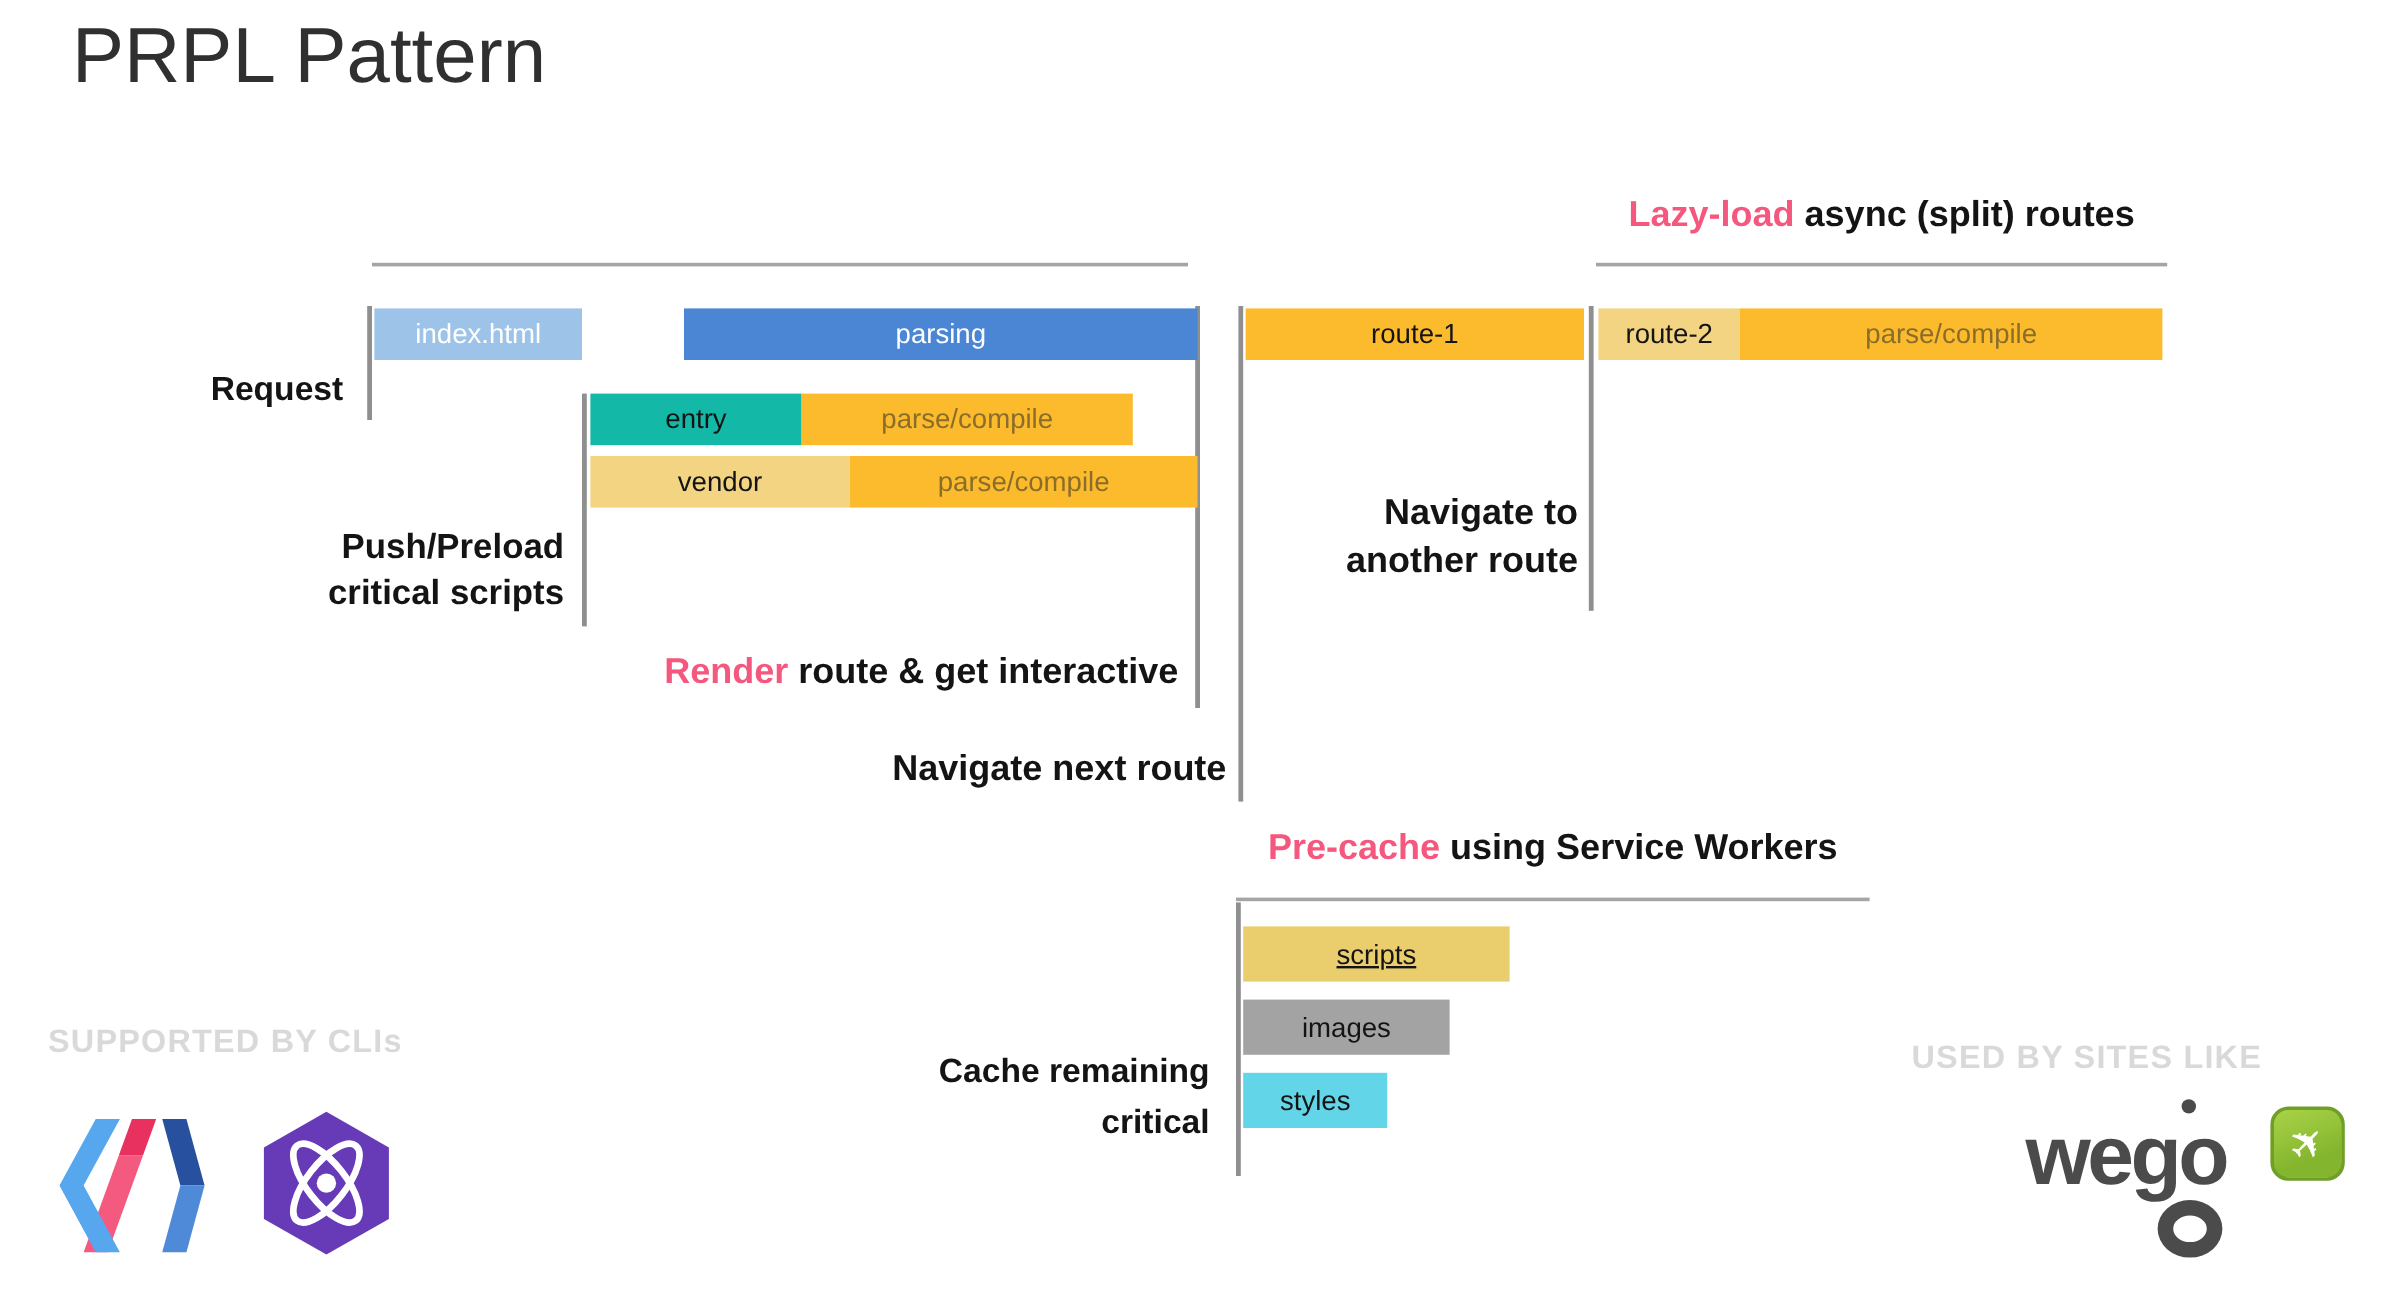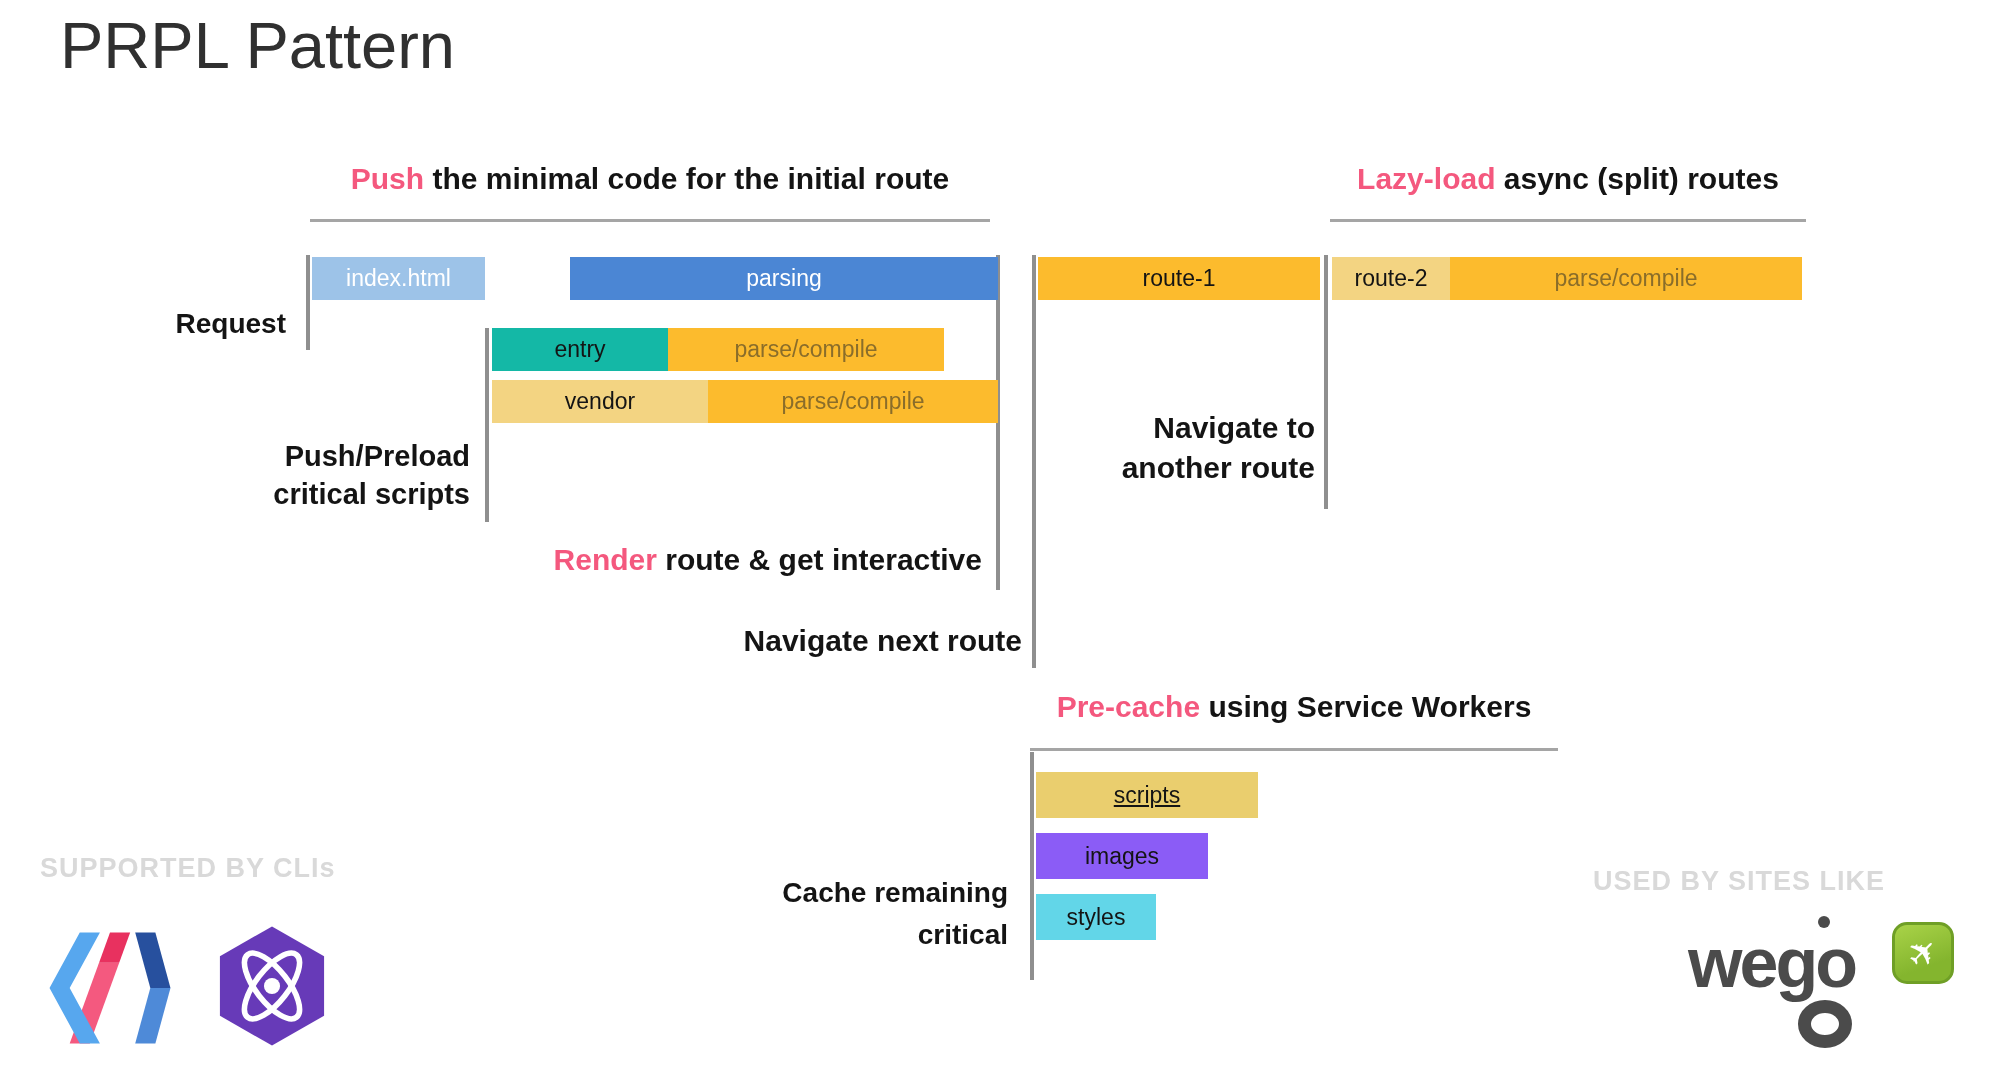--- a/index.html
+++ b/index.html
@@ -37,24 +37,20 @@
   }
   .plane-badge span{color:#ffffff;font-size:36px;transform:rotate(-45deg);line-height:1;}
 </style>
 </head>
 <body>
 
 <div class="slide">
 
   <div class="slide-title">PRPL Pattern</div>
 
-  <div class="h" style="left:310px;top:162px;width:680px;">
-    <span style="color: rgb(244, 88, 126);">Push</span>
-    <span>the minimal code for the initial route</span>
-  </div>
   <div class="hline" style="left: 310px; top: 219px; width: 680px; background: rgb(165, 165, 165);"></div>
 
   <div class="h" style="left:1330px;top:162px;width:476px;">
     <span style="color: rgb(244, 88, 126);">Lazy-load</span>
     <span>async (split) routes</span>
   </div>
   <div class="hline" style="left: 1330px; top: 219px; width: 476px; background: rgb(165, 165, 165);"></div>
 
   <div class="h" style="left:1030px;top:690px;width:528px;">
     <span style="color: rgb(244, 88, 126);">Pre-cache</span>
@@ -95,21 +91,21 @@
   <div class="bar" style="left: 492px; top: 380px; width: 216px; background: rgb(243, 212, 130); color: rgb(20, 20, 20);">
     <span>vendor</span>
   </div>
   <div class="bar" style="left: 708px; top: 380px; width: 290px; background: rgb(252, 187, 45); color: rgb(138, 109, 42);">
     <span>parse/compile</span>
   </div>
 
   <div class="bar tall" style="left: 1036px; top: 772px; width: 222px; background: rgb(234, 206, 110); color: rgb(20, 20, 20); text-decoration: underline;">
     <span>scripts</span>
   </div>
-  <div class="bar tall" style="left: 1036px; top: 833px; width: 172px; background: #8b5cf6; color: rgb(20, 20, 20);">
+  <div class="bar tall" style="left: 1036px; top: 833px; width: 172px; background: #a3a3a3; color: rgb(20, 20, 20);">
     <span>images</span>
   </div>
   <div class="bar tall" style="left: 1036px; top: 894px; width: 120px; background: rgb(98, 214, 232); color: rgb(20, 20, 20);">
     <span>styles</span>
   </div>
 
   <div class="lbl" style="left:60px;top:308px;width:226px;font-size:28px;">Request</div>
 
   <div class="lbl" style="left:150px;top:437px;width:320px;font-size:29px;line-height:38px;">
     <div>Push/Preload</div>

